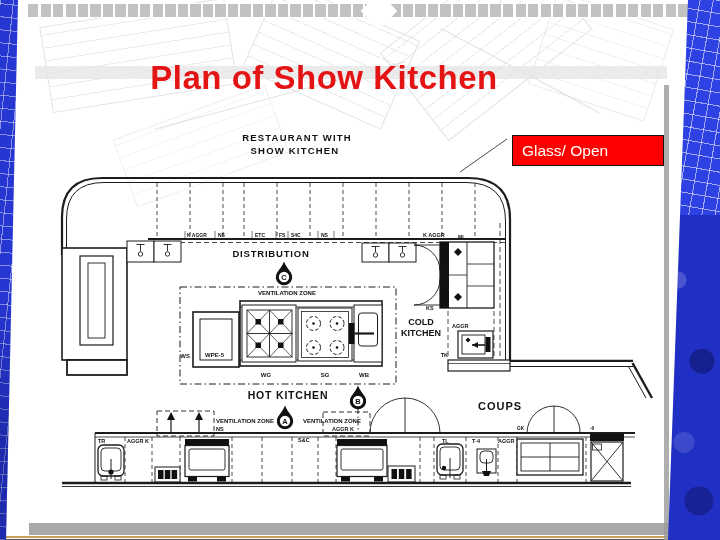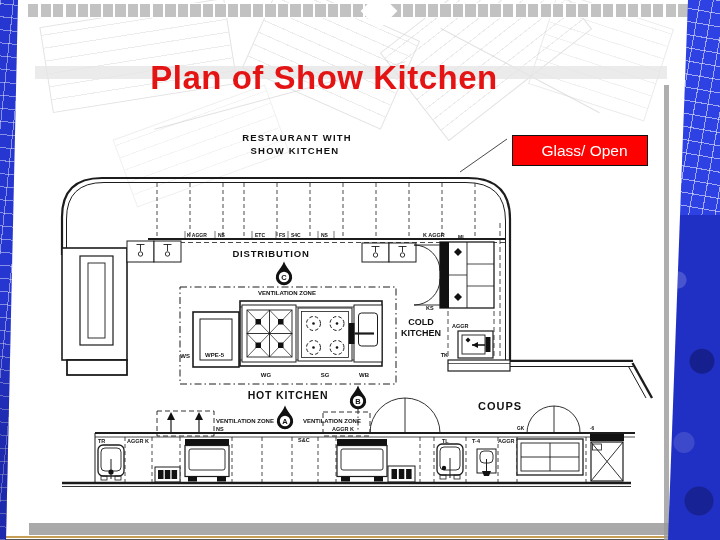--- a/index.html
+++ b/index.html
@@ -34,23 +34,23 @@
   .er-body{position:absolute;left:0;top:215px;width:60px;height:325px;background:#2130c4;
      background-image:
        radial-gradient(circle at 30% 20%,rgba(255,255,255,.18) 0 8px,transparent 9px),
        radial-gradient(circle at 70% 45%,rgba(0,0,40,.35) 0 12px,transparent 13px),
        radial-gradient(circle at 40% 70%,rgba(255,255,255,.12) 0 10px,transparent 11px),
        radial-gradient(circle at 65% 88%,rgba(0,0,40,.3) 0 14px,transparent 15px);}
   
   .title{position:absolute;left:0;top:31px;width:648px;text-align:center;
          font-size:33px;font-weight:bold;color:#e41414;letter-spacing:.5px;z-index:5;margin-top:28px;}
   
-  .callout{position:absolute;left:512px;top:135px;width:136px;height:31px;background:#ff0000;
+  .callout{position:absolute;left:512px;top:135px;width:152px;height:31px;background:#ff0000;
            border:1.5px solid #111;color:#fff;font-size:15.5px;line-height:30px;
-           padding-left:9px;box-sizing:border-box;z-index:6;text-align:center;}
+           padding-left:9px;box-sizing:border-box;z-index:6;}
   
   .plan{position:absolute;left:30px;top:115px;width:645px;height:380px;z-index:4;}
   .plan text{font-family:"Liberation Sans",sans-serif;fill:#111;font-weight:bold;}
   
   .footer-bar{position:absolute;left:29px;top:523px;width:646px;height:12px;background:#a9a9a9;z-index:5;}
   .footer-tan{position:absolute;left:0;top:536px;width:720px;height:1.5px;background:#c79e56;z-index:5;}
   .footer-dark{position:absolute;left:0;top:539px;width:720px;height:1px;background:#555;z-index:5;}
 </style>
 </head>
 <body>

